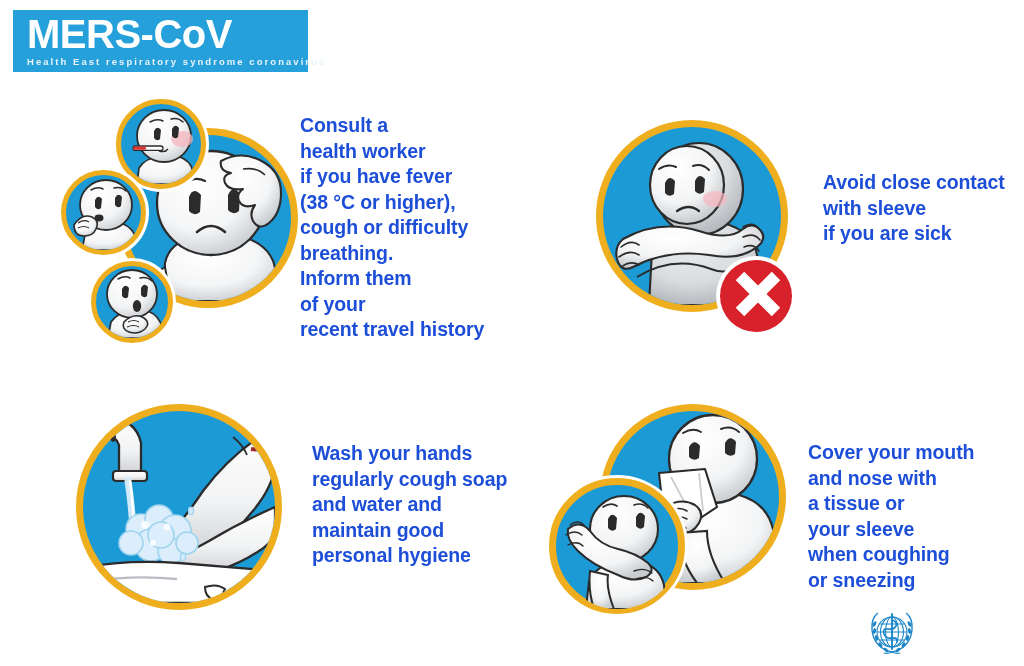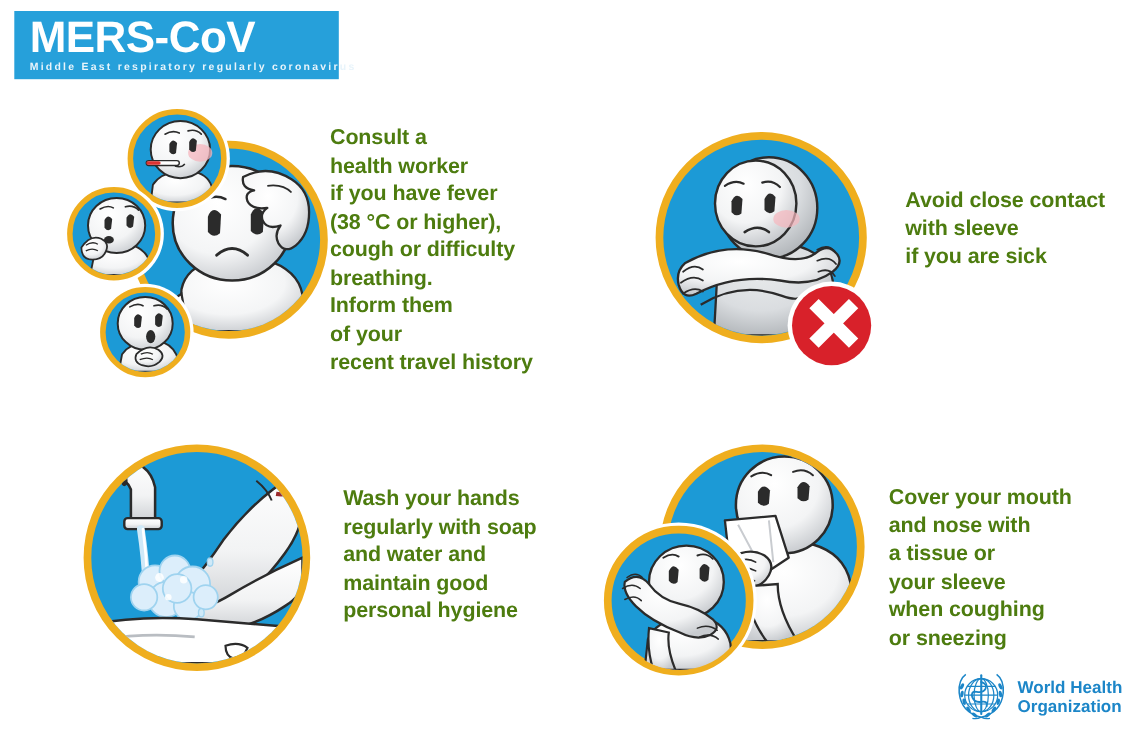--- a/index.html
+++ b/index.html
@@ -45,21 +45,21 @@
     letter-spacing: 2.05px;
     line-height: 12px;
     white-space: nowrap;
   }
 
   
   .panel { position: absolute; }
 
   .caption {
     position: absolute;
-    color: #4d7c0f;
+    color: #1d4ed8;
     font-size: 19.5px;
     font-weight: bold;
     line-height: 25.5px;
     white-space: pre-line;
     letter-spacing: -0.1px;
   }
 
   
   .ring {
     position: absolute;
@@ -101,21 +101,21 @@
 
   svg { display: block; overflow: visible; }
 </style>
 </head>
 <body>
 
 <div id="poster">
 
   <div class="banner">
     <div class="banner-title">MERS-CoV</div>
-    <div class="banner-sub">Middle East respiratory regularly coronavirus</div>
+    <div class="banner-sub">Health East respiratory syndrome coronavirus</div>
   </div>
 
   <div class="panel">
 
     <div class="ring ring-gold" style="left:118px; top:128px; width:180px; height:180px;">
       <svg width="166" height="166" viewBox="0 0 166 166">
         <defs>
           <clipPath id="clipA">
               <circle cx="83" cy="83" r="83"></circle>
             </clipPath>
@@ -350,21 +350,21 @@
           </g>
 
           <path d="M-6 158 Q40 148 96 152 L192 160 L192 192 L-6 192 Z" fill="#ffffff" stroke="#2b2b2b" stroke-width="2.3"></path>
           <path d="M10 170 q40 -6 84 -2" fill="none" stroke="#b9bdc2" stroke-width="2.4"></path>
           <path d="M122 176 q12 -4 20 2 q-4 10 -12 10 q-8 -2 -8 -12 z" fill="#ffffff" stroke="#2b2b2b" stroke-width="2"></path>
         </g>
       </svg>
     </div>
 
     <div class="caption" style="left:312px; top:441px; width:210px;">Wash your hands
-regularly with soap
+regularly cough soap
 and water and
 maintain good
 personal hygiene</div>
   </div>
 
   <div class="panel">
 
     <div class="ring ring-gold" style="left:600px; top:404px; width:186px; height:186px;">
       <svg width="172" height="172" viewBox="0 0 172 172">
         <defs>
@@ -462,17 +462,15 @@
         <ellipse cx="43.5" cy="23" rx="3" ry="1.5" transform="rotate(80 43.5 23)"></ellipse>
         <ellipse cx="41.5" cy="30" rx="3" ry="1.5" transform="rotate(100 41.5 30)"></ellipse>
         <ellipse cx="37.5" cy="37" rx="3" ry="1.5" transform="rotate(122 37.5 37)"></ellipse>
         <ellipse cx="32" cy="42" rx="3" ry="1.5" transform="rotate(142 32 42)"></ellipse>
 
         <rect x="25.1" y="5" width="1.9" height="37" rx="0.9"></rect>
       </g>
       <path d="M26 12 q6 2 4 6 q-2 4 -8 3 q-6 -1 -4 5 q2 5 8 4 q6 -1 5 4" fill="none" stroke="#1C86C8" stroke-width="1.7" stroke-linecap="round"></path>
       <path d="M26 44 q-4 2 -8 1 M26 44 q4 2 8 1" stroke="#1C86C8" stroke-width="1.2" fill="none"></path>
     </svg>
-    <div class="who-text">World Health
-Organization</div>
   </div>
 
 </div>
 
 </body></html>

